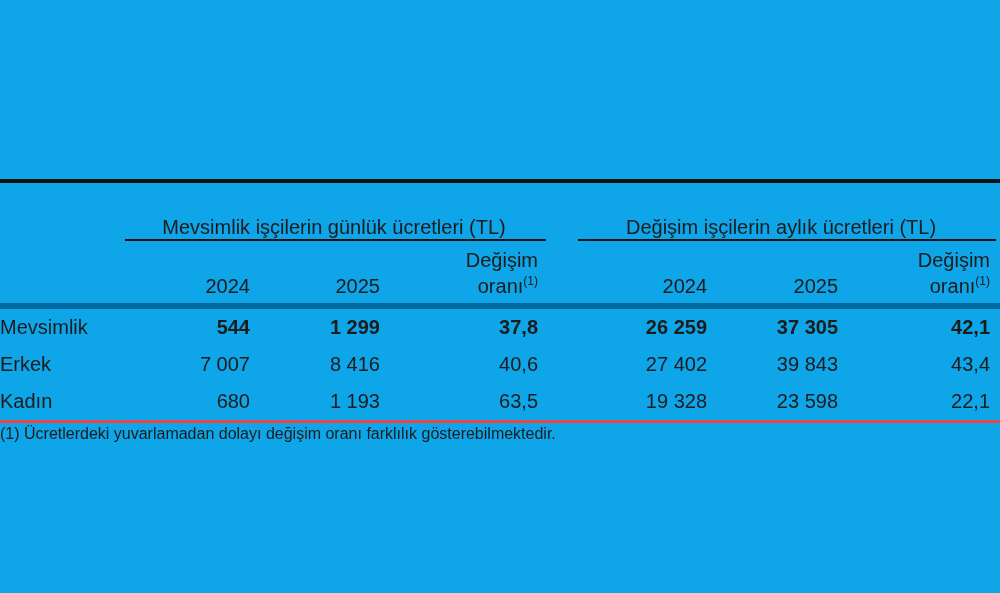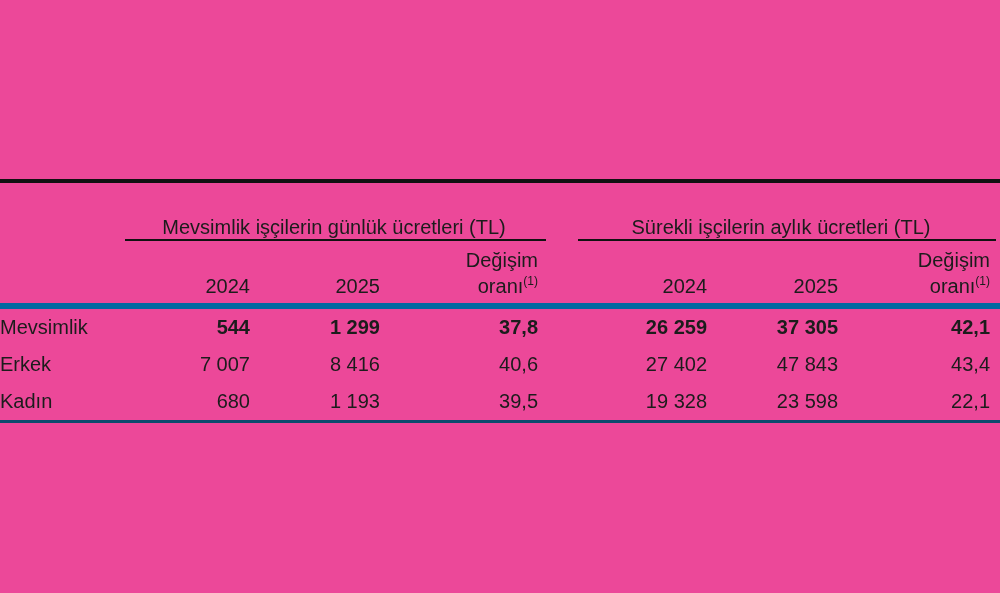--- a/index.html
+++ b/index.html
@@ -1,20 +1,20 @@
 <!DOCTYPE html>
 <html><head>
 <meta charset="utf-8">
 <style>
   html, body { margin: 0; padding: 0; background: #ffffff; }
   .page {
     position: relative;
     width: 1000px;
     height: 593px;
-    background: #ec4899;
+    background: #0ea5e9;
     color: #1c1c1c;
     font-family: "Liberation Sans", sans-serif;
     overflow: hidden;
   }
   .rule { position: absolute; background: #111111; left: 0; width: 1000px; }
   .top-rule { top: 179px; height: 4px; }
   .group-underline { position: absolute; top: 239px; height: 2px; background: #111111; }
   .group-underline.left  { left: 125px; width: 421px; }
   .group-underline.right { left: 578px; width: 418px; }
 
@@ -48,21 +48,21 @@
     border-bottom: 6px solid #0369a1;
     line-height: 26px;
     white-space: nowrap;
   }
   tr.sub-row sup { font-size: 12px; line-height: 0; }
 
   tr.body-row td { height: 37px; vertical-align: middle; white-space: nowrap; }
   tr.body-row td.num { text-align: right; }
   tr.body-row td.lbl { text-align: left; }
   tr.body-row.bold-values td.num { font-weight: bold; }
-  tr.body-row.last td { border-bottom: 3px solid #0c4a6e; }
+  tr.body-row.last td { border-bottom: 3px solid #ef4444; }
 
   .footnote {
     position: absolute;
     top: 425px;
     left: 0;
     font-size: 16px;
     color: #1c1c1c;
     white-space: nowrap;
   }
 </style>
@@ -84,21 +84,21 @@
       <col style="width:169px">
       <col style="width:131px">
       <col style="width:152px">
       <col style="width:10px">
     </colgroup>
 
     <tbody>
         <tr class="group-row">
       <td></td>
       <th colspan="3" class="gleft">Mevsimlik işçilerin günlük ücretleri (TL)</th>
-      <th colspan="3" class="gright">Sürekli işçilerin aylık ücretleri (TL)</th>
+      <th colspan="3" class="gright">Değişim işçilerin aylık ücretleri (TL)</th>
       <td></td>
     </tr>
 
     <tr class="sub-row">
       <td></td>
       <th>2024</th>
       <th>2025</th>
       <th><span>Değişim</span><br><span>oranı</span><sup>(1)</sup></th>
       <th>2024</th>
       <th>2025</th>
@@ -116,32 +116,33 @@
       <td class="num">42,1</td>
       <td></td>
     </tr>
 
     <tr class="body-row">
       <td class="lbl">Erkek</td>
       <td class="num">7 007</td>
       <td class="num">8 416</td>
       <td class="num">40,6</td>
       <td class="num">27 402</td>
-      <td class="num">47 843</td>
+      <td class="num">39 843</td>
       <td class="num">43,4</td>
       <td></td>
     </tr>
 
     <tr class="body-row last">
       <td class="lbl">Kadın</td>
       <td class="num">680</td>
       <td class="num">1 193</td>
-      <td class="num">39,5</td>
+      <td class="num">63,5</td>
       <td class="num">19 328</td>
       <td class="num">23 598</td>
       <td class="num">22,1</td>
       <td></td>
     </tr>
   </tbody>
     </table>
 
+  <div class="footnote">(1) Ücretlerdeki yuvarlamadan dolayı değişim oranı farklılık gösterebilmektedir.</div>
 
 </div>
 
 </body></html>

